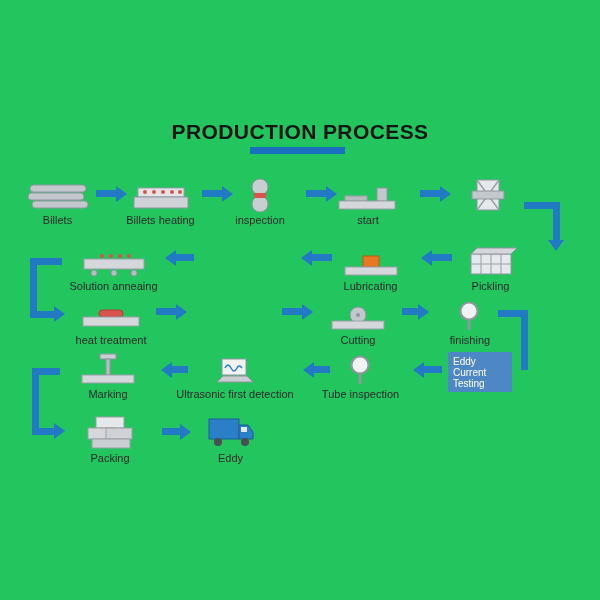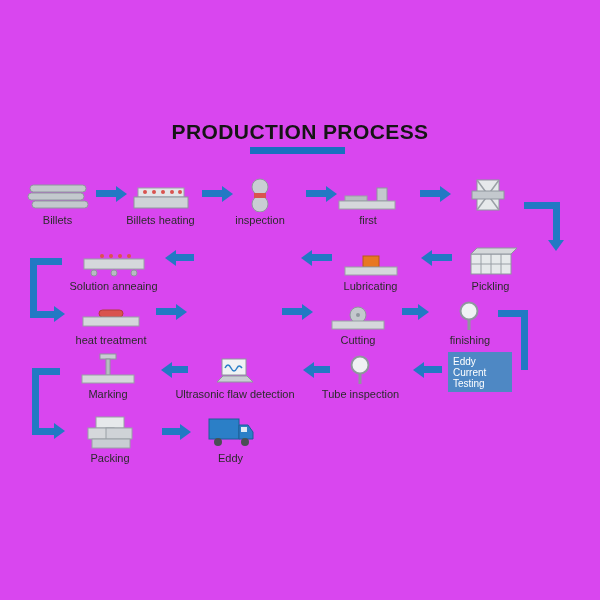--- a/index.html
+++ b/index.html
@@ -3,21 +3,21 @@
 <meta charset="utf-8">
 <style>
   :root{
     --arrow:#2279c4;
     --eddy-box:#4e88c4;
     --underline:#1a70c0;
     --label:#2b2b2b;
   }
   html,body{margin:0;padding:0;background:#ffffff;}
   .canvas{
-    position:relative;width:600px;height:600px;background:#d946ef;margin:0 auto;
+    position:relative;width:600px;height:600px;background:#22c55e;margin:0 auto;
     font-family:"Liberation Sans", sans-serif;overflow:hidden;
   }
   .title{
     position:absolute;top:120px;left:0;width:100%;text-align:center;
     font-size:21px;font-weight:bold;color:#151515;letter-spacing:.4px;
   }
   .title-underline{position:absolute;top:147px;left:250px;width:95px;height:7px;background:var(--underline);}
   .step{position:absolute;text-align:center;}
   .icon{height:36px;display:flex;align-items:flex-end;justify-content:center;}
   .label{margin-top:2px;font-size:11px;font-weight:normal;color:var(--label);white-space:nowrap;line-height:1.15;}
@@ -87,21 +87,21 @@
   </div>
 
   <div class="step" style="left:318px;top:176px;width:100px;">
     <div class="icon">
       <svg width="62" height="30">
         <rect x="40" y="6" width="10" height="13" fill="#c3c8cd" stroke="#8f969e"></rect>
         <rect x="8" y="14" width="22" height="5" fill="#b7bcc1" stroke="#9aa0a6"></rect>
         <rect x="2" y="19" width="56" height="8" fill="#d5d8db" stroke="#9aa0a6"></rect>
       </svg>
     </div>
-    <div class="label">first</div>
+    <div class="label">start</div>
   </div>
 
   <div class="step" style="left:430px;top:176px;width:115px;">
     <div class="icon">
       <svg width="40" height="34">
         <rect x="9" y="2" width="22" height="30" fill="#e6e9eb" stroke="#8f969e"></rect>
         <path d="M9 2 L31 32 M31 2 L9 32" stroke="#9aa0a6" stroke-width="1.5"></path>
         <rect x="4" y="13" width="32" height="8" fill="#c3c8cd" stroke="#8f969e"></rect>
       </svg>
     </div>
@@ -218,21 +218,21 @@
   </div>
 
   <div class="step" style="left:166px;top:350px;width:138px;">
     <div class="icon">
       <svg width="44" height="30">
         <rect x="9" y="3" width="24" height="16" fill="#f0f2f4" stroke="#8f969e"></rect>
         <path d="M12 12 q3 -6 6 0 q3 6 6 0 q2 -4 5 0" stroke="#2b7fc7" fill="none" stroke-width="1.5"></path>
         <polygon points="4,26 40,26 34,20 10,20" fill="#c9ced3" stroke="#8f969e"></polygon>
       </svg>
     </div>
-    <div class="label">Ultrasonic flaw detection</div>
+    <div class="label">Ultrasonic first detection</div>
   </div>
 
   <div class="step" style="left:52px;top:350px;width:112px;">
     <div class="icon">
       <svg width="56" height="34">
         <rect x="20" y="2" width="16" height="5" fill="#c9ced3" stroke="#8f969e"></rect>
         <rect x="26" y="7" width="4" height="16" fill="#b7bcc1" stroke="#8f969e"></rect>
         <rect x="2" y="23" width="52" height="8" fill="#d5d8db" stroke="#9aa0a6"></rect>
       </svg>
     </div>

